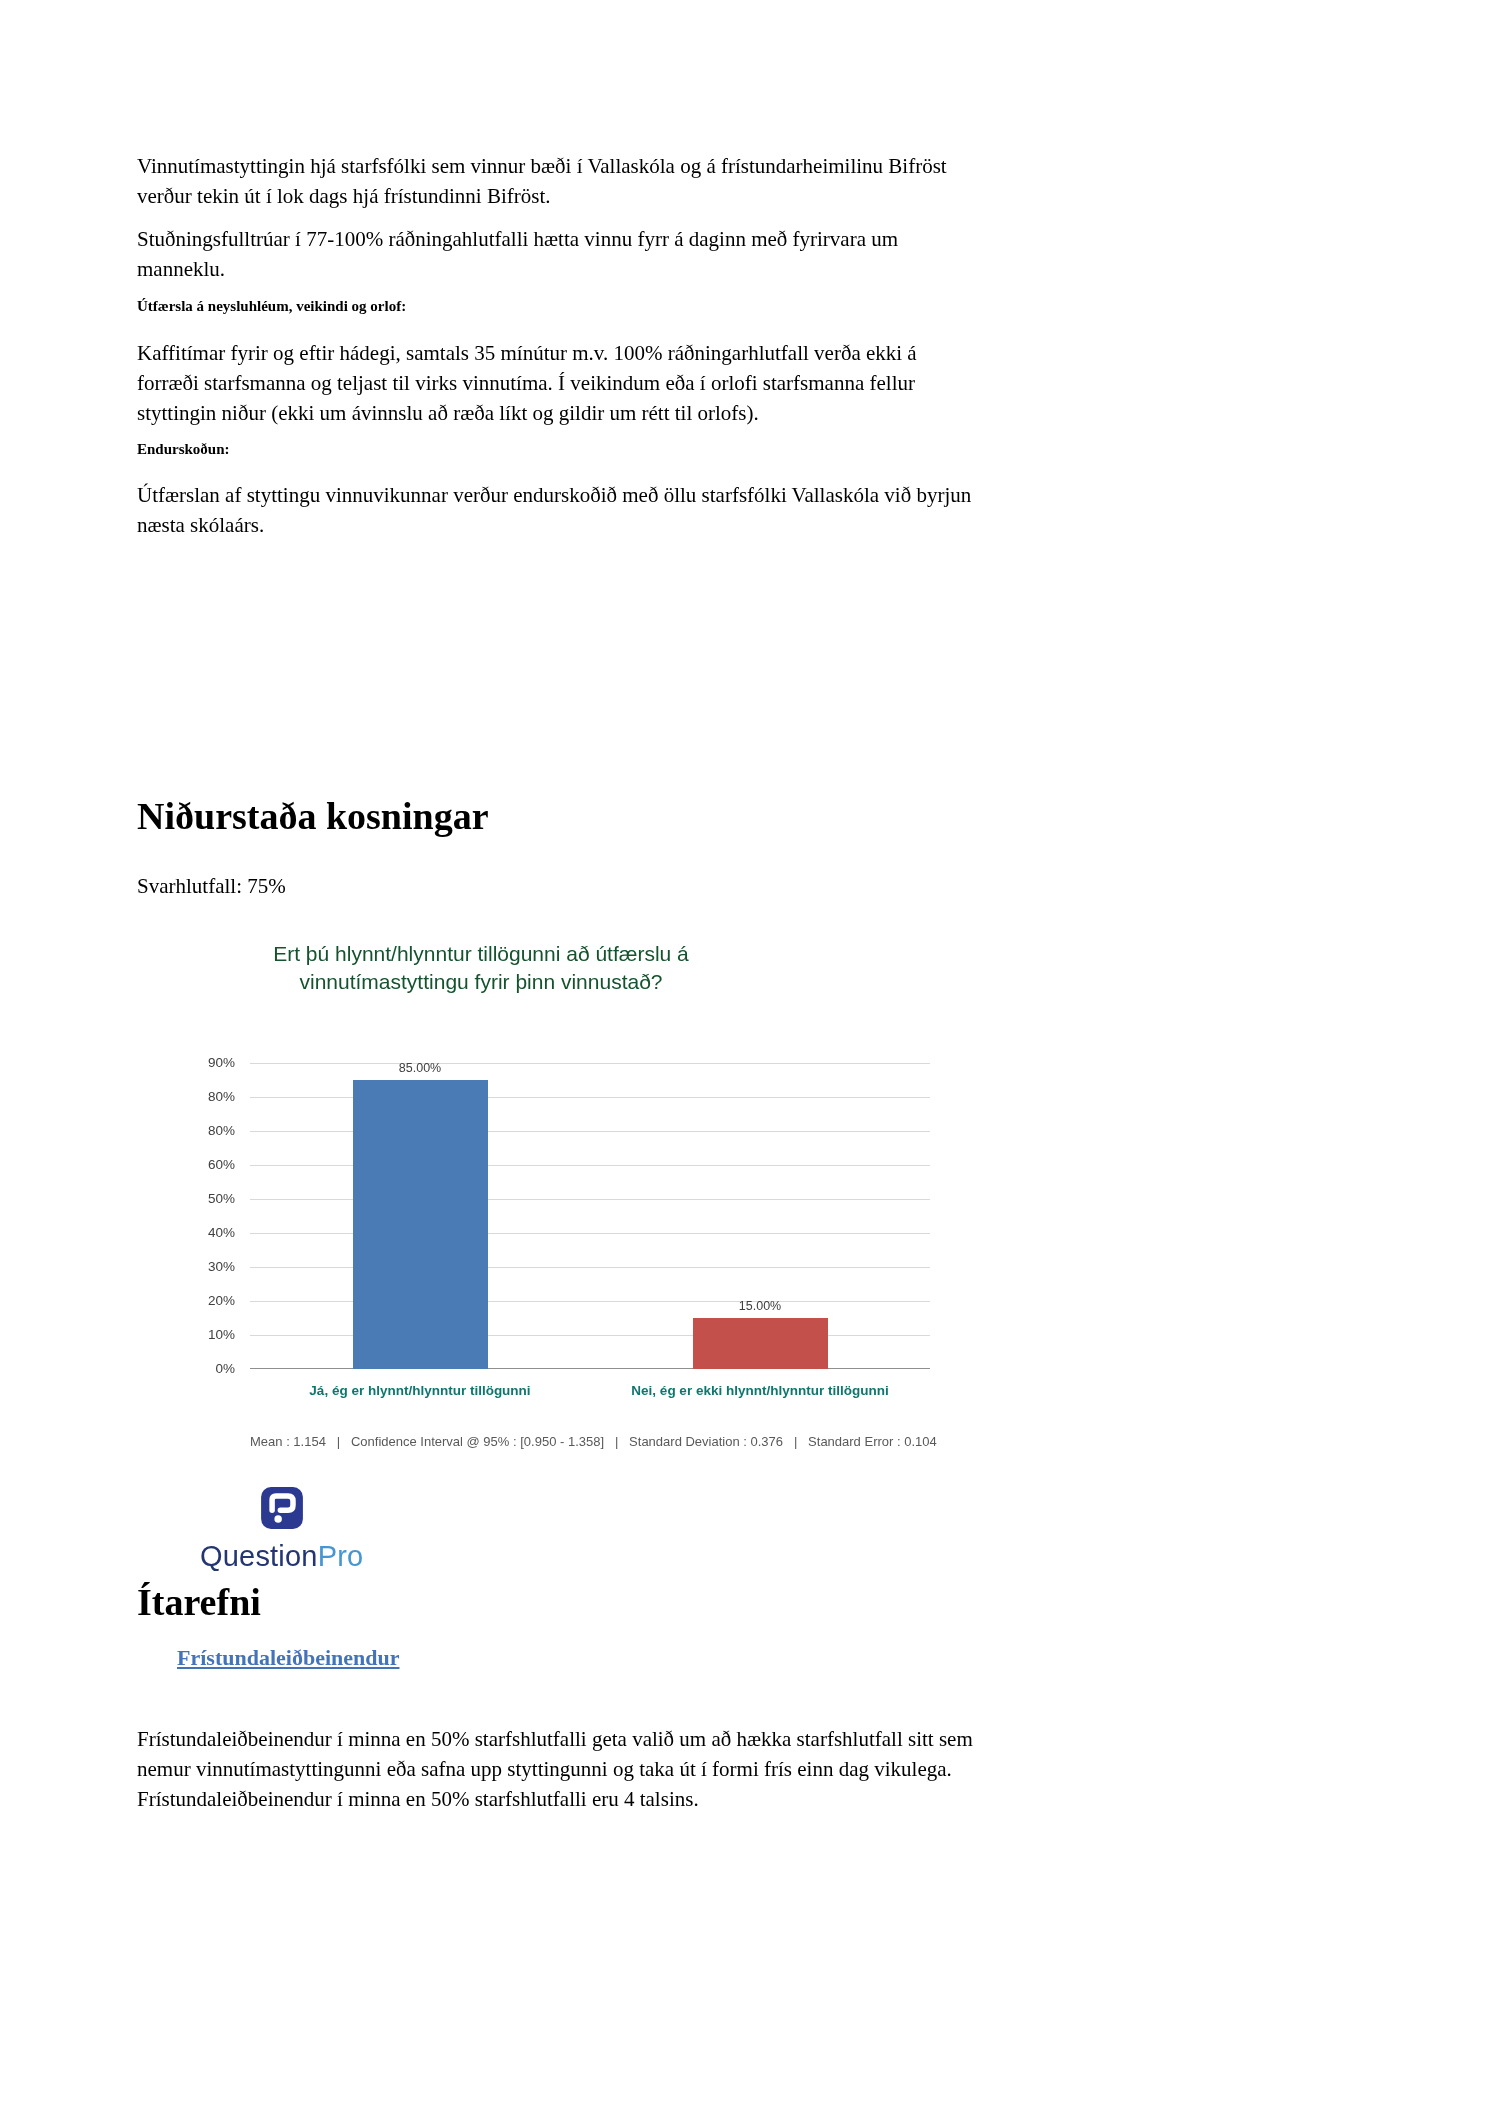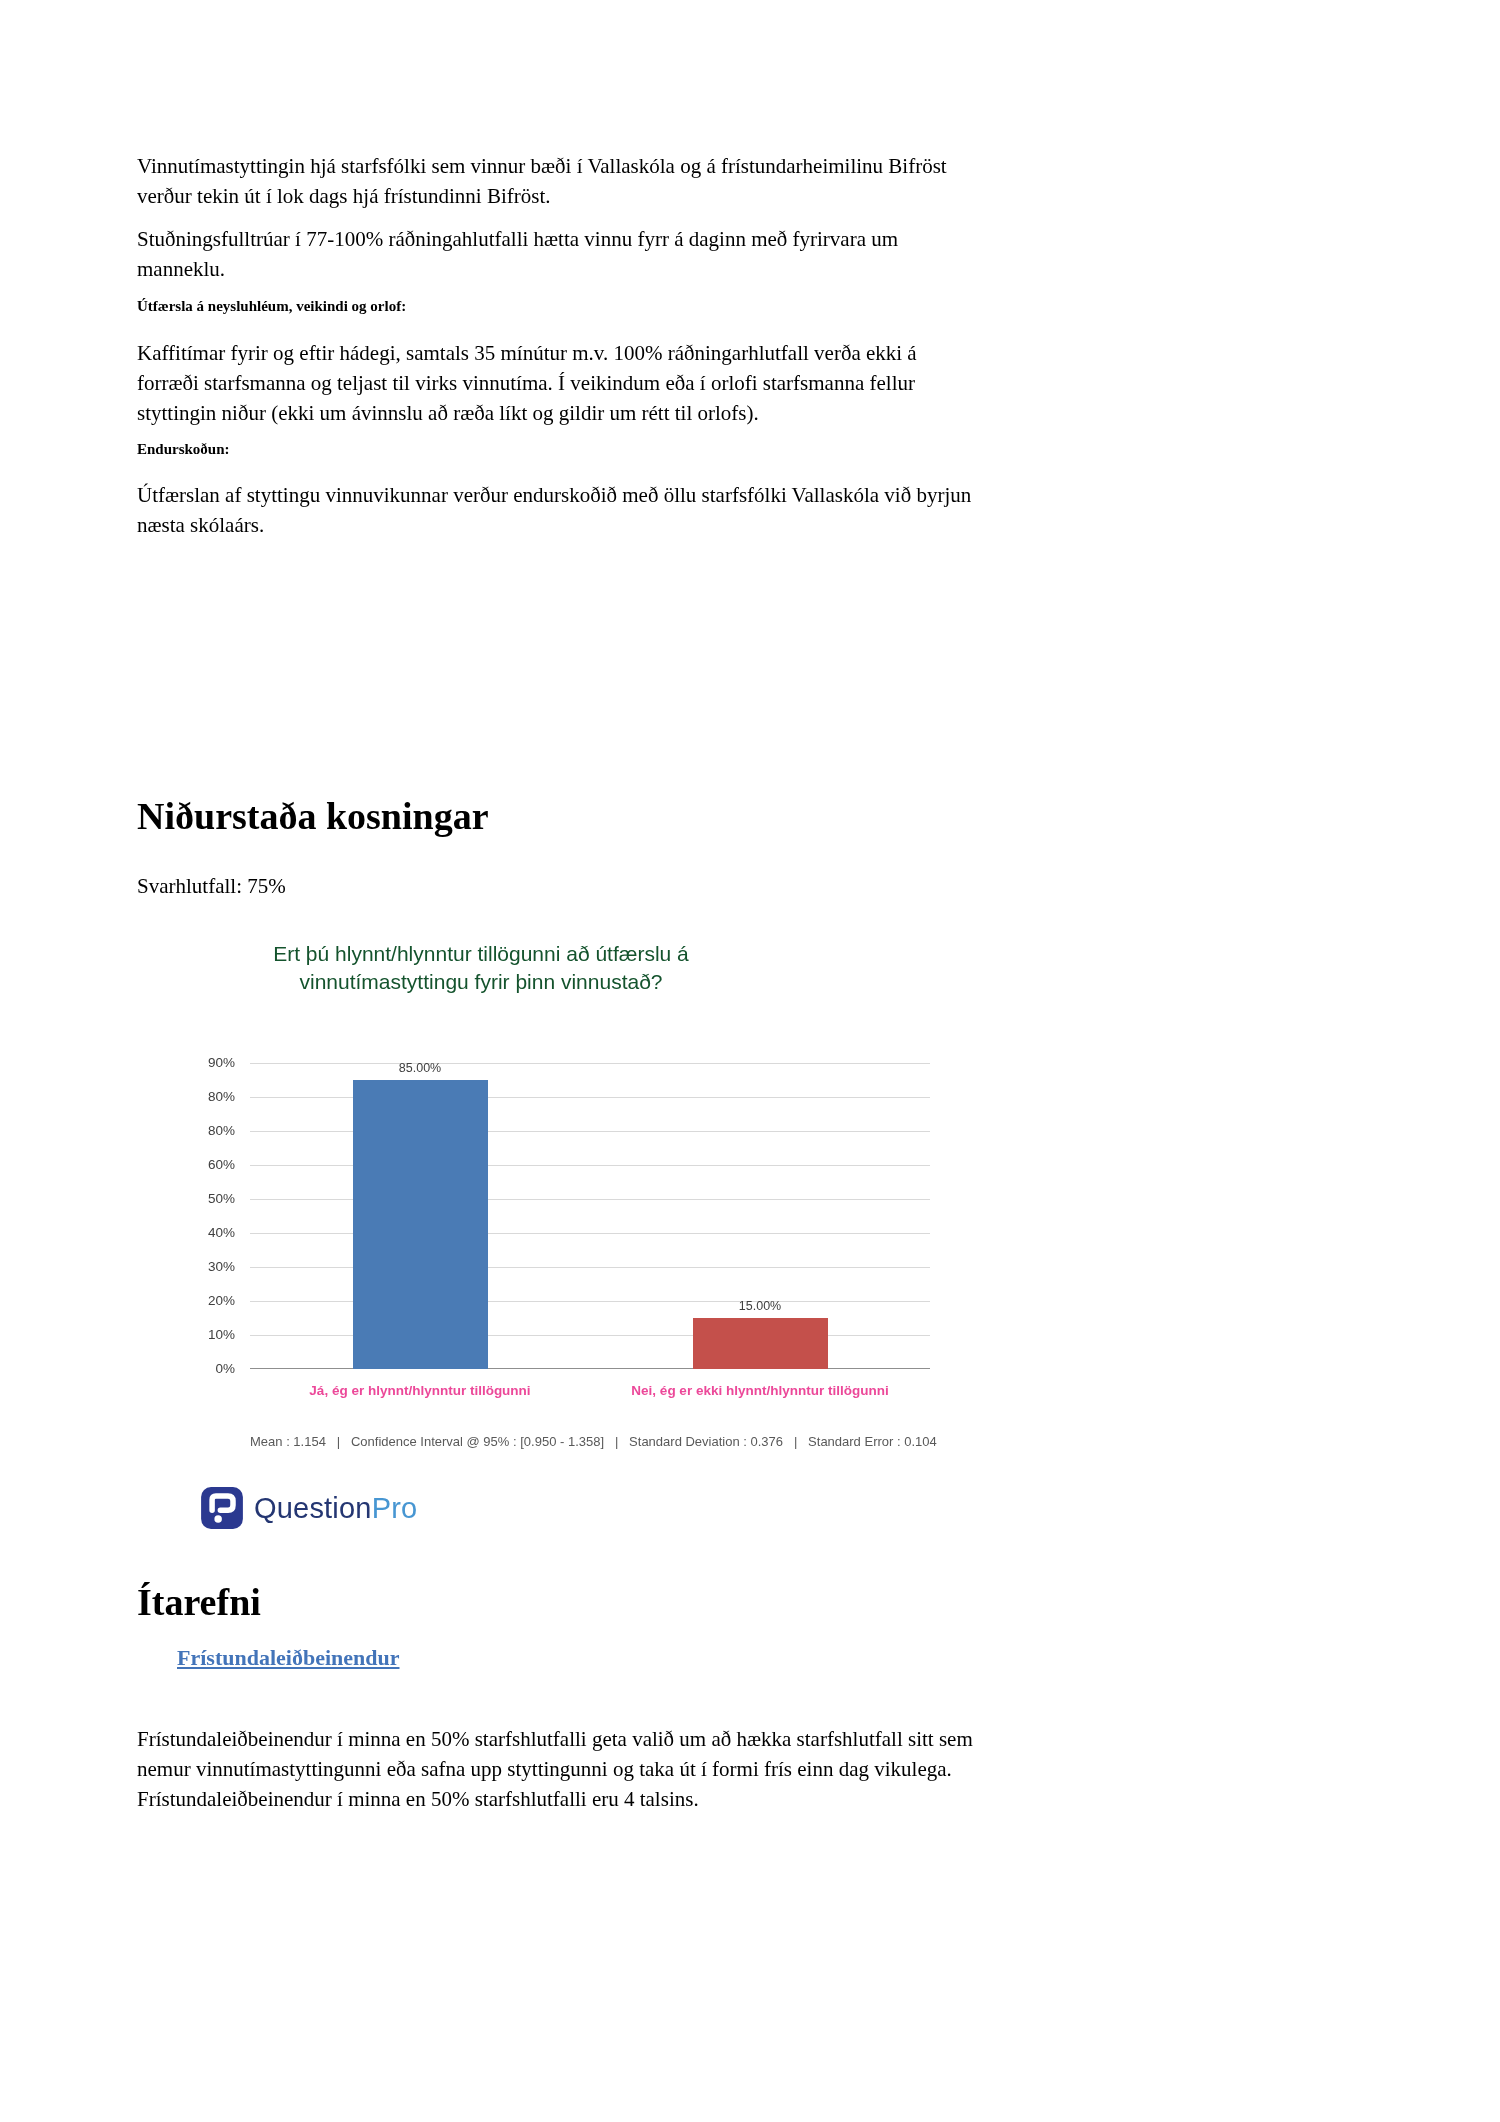--- a/index.html
+++ b/index.html
@@ -17,25 +17,25 @@
                font-size:21px;line-height:28px;color:#14532d;}
   .chart-yaxis{position:absolute;left:0;top:133px;width:98px;height:306px;}
   .ytick{position:absolute;right:0;width:98px;text-align:right;font-size:13.5px;
          line-height:18px;color:#404040;}
   .chart-plot{position:absolute;left:113px;top:133px;width:680px;height:306px;}
   .gridline{position:absolute;left:0;right:0;height:1px;background:#D9D9D9;}
   .axisline{position:absolute;left:0;right:0;height:1px;background:#8f8f8f;bottom:0;}
   .bar{position:absolute;bottom:0;}
   .vlabel{position:absolute;width:120px;text-align:center;font-size:12.5px;color:#404040;}
   .chart-xlabels{position:absolute;left:113px;top:453px;width:680px;display:flex;}
-  .xlab{flex:1;text-align:center;font-size:13.5px;font-weight:600;color:#ec4899;}
+  .xlab{flex:1;text-align:center;font-size:13.5px;font-weight:600;color:#0f766e;}
   .chart-stats{position:absolute;left:113px;top:504px;width:680px;text-align:center;
                font-size:13px;color:#595959;white-space:pre;}
   
-  .logo{position:absolute;left:200px;top:1486px;display:flex;align-items:center;gap:10px;}
+  .logo{position:absolute;left:200px;top:1486px;display:flex;align-items:center;gap:10px;flex-direction:column;}
   .logo-text{font-family:"Liberation Sans", sans-serif;font-size:29px;letter-spacing:0.2px;}
   .logo-q{color:#243672;}
   .logo-pro{color:#4796D2;}
 </style>
 </head>
 <body>
 
 <div class="page">
 
   <p class="block" style="top:130px;">Vinnutímastyttingin hjá starfsfólki sem vinnur bæði í Vallaskóla og á frístundarheimilinu Bifröst verður tekin út í lok dags hjá frístundinni Bifröst.</p>

